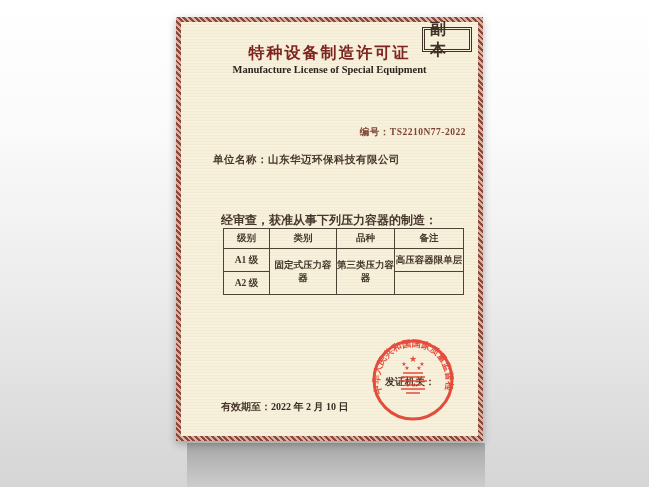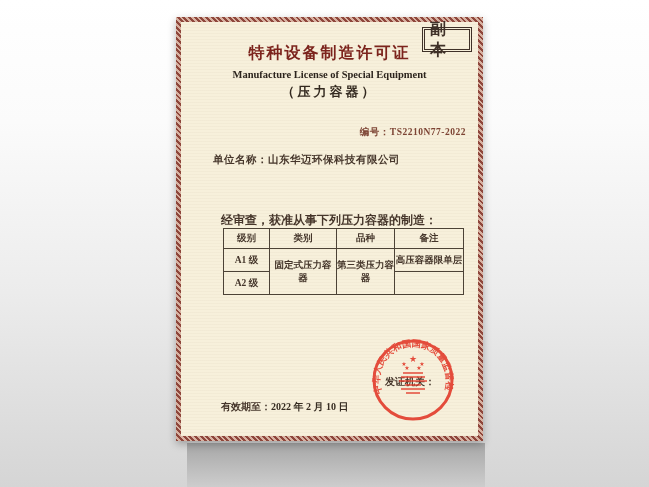--- a/index.html
+++ b/index.html
@@ -16,21 +16,21 @@
   .paper{position:relative;width:297px;height:414px;background:#f7f0db;
          background-image:repeating-linear-gradient(0deg,rgba(120,90,60,.035) 0 1px,transparent 1px 3px);}
   
   .copy-box{position:absolute;top:5px;right:6px;width:44px;height:19px;border:3px double #3f3128;
             display:flex;align-items:center;justify-content:center;}
   .copy-box span{font-size:16px;font-weight:700;color:#3f3128;letter-spacing:5px;padding-left:5px;}
   
   .hdr{position:absolute;top:18px;left:0;width:100%;text-align:center;}
   .t1{font-size:17px;font-weight:700;color:#7c241d;letter-spacing:2px;}
   .t2{font-size:16px;font-weight:700;color:#7c241d;letter-spacing:2px;margin-top:3px;}
-  .e1{font-size:10.5px;font-weight:700;color:#2c241d;margin-top:5px;}
+  .e1{font-size:10.5px;font-weight:700;color:#2c241d;}
   .e2{font-size:10.5px;font-weight:700;color:#2c241d;margin-top:1px;}
   .sub{font-size:13px;font-weight:700;color:#33291f;letter-spacing:3px;margin-top:3px;}
   .serial{position:absolute;top:104px;right:12px;font-size:9.5px;font-weight:700;color:#7d4434;letter-spacing:.5px;}
   
   .info-line{position:absolute;left:32px;font-size:10.5px;font-weight:700;color:#46362b;letter-spacing:.5px;}
   .info-1{top:131px;}
   .info-2{top:153px;}
   
   .tbl-intro{position:absolute;left:40px;top:190px;font-size:12px;font-weight:700;color:#46362b;}
   table.scope{position:absolute;left:42px;top:206px;width:240px;border-collapse:collapse;table-layout:fixed;}
@@ -59,21 +59,20 @@
   <div class="cert-frame">
     <div class="paper">
 
       <div class="copy-box">
         <span>副本</span>
       </div>
 
       <div class="hdr">
         <div class="t2">特种设备制造许可证</div>
         <div class="e1">Manufacture License of Special Equipment</div>
-        <div class="sub">（压力容器）</div>
       </div>
 
       <div class="serial"><span>编号：</span><span>TS2210N77-2022</span></div>
 
       <div class="info-line info-1"><span>单位名称：</span><span>山东华迈环保科技有限公司</span></div>
 
 
       <div class="tbl-intro">经审查，获准从事下列压力容器的制造：</div>
 
       <table class="scope">

